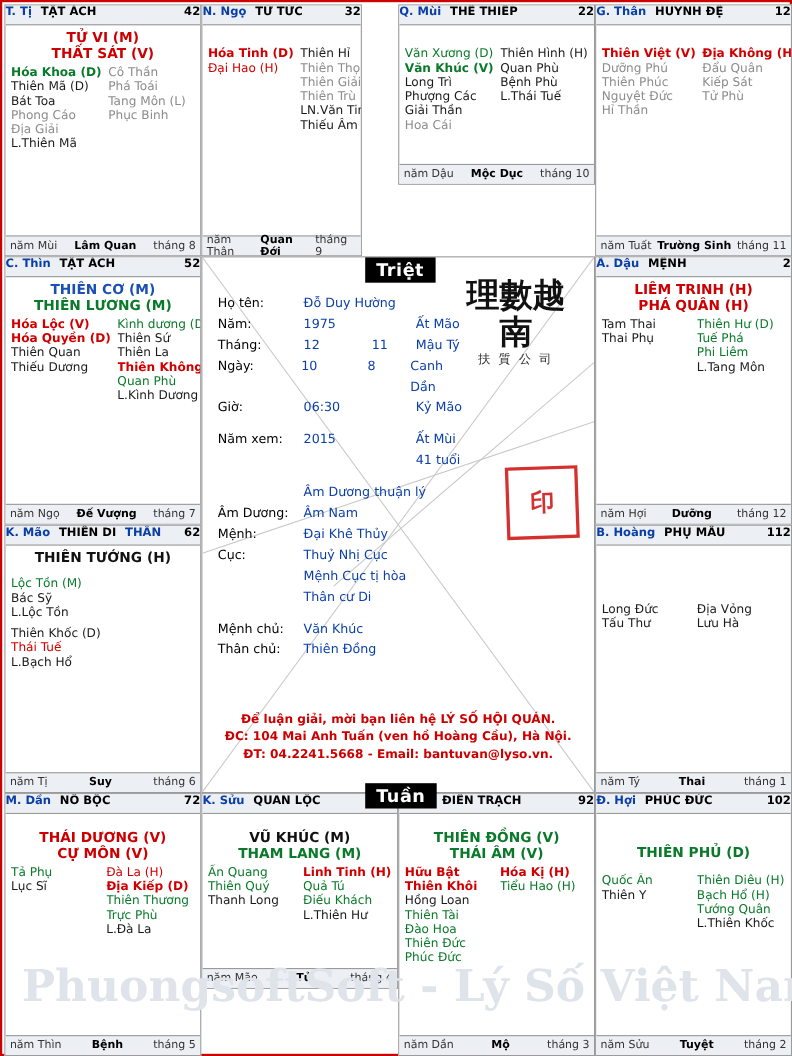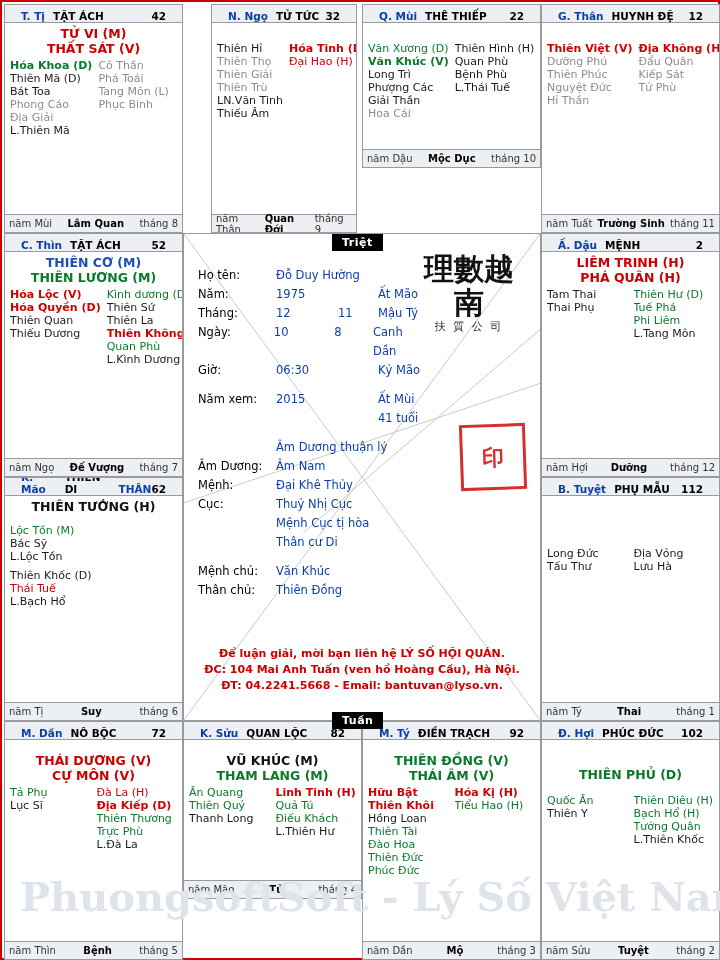--- a/index.html
+++ b/index.html
@@ -22,22 +22,22 @@
   .cell {
     position:absolute;
     border:1px solid #9a9a9a;
     background:#ffffff;
     overflow:hidden;
   }
   .cell-head {
     position:absolute; top:0; left:0; right:0; height:18px;
     border-bottom:1px solid #9a9a9a;
     background:#eceff3;
-    display:flex; align-items:flex-end;
-    padding:0 16px;
+    display:flex; align-items:flex-start;
+    padding:0 0;
     font-size:10.5px;
     font-weight:bold;
   }
   .chi { color:#0b3fa8; }
   .cung { color:#000; margin-left:8px; }
   .num { margin-left:auto; color:#000; }
   .cell-foot {
     position:absolute; bottom:0; left:0; right:0; height:18px;
     border-top:1px solid #9a9a9a;
     background:#eceff3;
@@ -88,21 +88,21 @@
     display:flex; align-items:center; justify-content:center;
     font-size:22px; font-weight:bold; line-height:22px;
     transform:rotate(-2deg);
     opacity:.92;
   }
   .contact {
     position:absolute; left:0; right:0; bottom:26px;
     text-align:center; color:#cc0000; font-size:11px; line-height:16px; font-weight:bold;
   }
   .tag {
-    position:absolute; background:#000; color:#fff; font-size:11px; font-weight:bold;
+    position:absolute; background:#000; color:#fff; font-size:16px; font-weight:bold;
     padding:2px 10px; letter-spacing:.5px;
   }
   .watermark {
     position:absolute; left:18px; bottom:38px; width:684px;
     font-size:40px; color:#dfe3ea; font-weight:bold;
     font-family:"DejaVu Serif", serif;
     white-space:nowrap; pointer-events:none;
   }
 </style>
 </head>
@@ -136,40 +136,40 @@
         </div>
       </div>
     </div>
     <div class="cell-foot">
       <span class="foot-l">năm Mùi</span>
       <span class="foot-c">Lâm Quan</span>
       <span class="foot-r">tháng 8</span>
     </div>
   </div>
 
-  <div class="cell" style="left:181px; top:2px;  width:146px; height:229px;margin-left:28px;">
+  <div class="cell" style="left:181px; top:2px;  width:146px; height:229px;">
     <div class="cell-head">
       <span class="chi">N. Ngọ</span>
       <span class="cung">TỬ TỨC</span>
       <span class="num">32</span>
     </div>
     <div class="body">
       <div class="cols" style="margin-top:16px;">
+        <div class="col">
+          <div class="red b">Hóa Tinh (D)</div>
+          <div class="red">Đại Hao (H)</div>
+        </div>
         <div class="col">
           <div class="blk">Thiên Hỉ</div>
           <div class="gry">Thiên Thọ</div>
           <div class="gry">Thiên Giải</div>
           <div class="gry">Thiên Trù</div>
           <div class="blk">LN.Văn Tinh</div>
           <div class="blk">Thiếu Âm</div>
         </div>
-        <div class="col">
-          <div class="red b">Hóa Tinh (D)</div>
-          <div class="red">Đại Hao (H)</div>
-        </div>
       </div>
     </div>
     <div class="cell-foot">
       <span class="foot-l">năm Thân</span>
       <span class="foot-c">Quan Đới</span>
       <span class="foot-r">tháng 9</span>
     </div>
   </div>
 
   <div class="cell" style="left:360px; top:2px;  width:179px; height:164px;">
@@ -319,21 +319,21 @@
     </div>
     <div class="cell-foot">
       <span class="foot-l">năm Hợi</span>
       <span class="foot-c">Dưỡng</span>
       <span class="foot-r">tháng 12</span>
     </div>
   </div>
 
   <div class="cell" style="left:539px; top:475px; width:179px; height:244px;">
     <div class="cell-head">
-      <span class="chi">B. Tuyệt</span>
+      <span class="chi">B. Hoàng</span>
       <span class="cung">PHỤ MẪU</span>
       <span class="num">112</span>
     </div>
     <div class="body">
       <div class="cols" style="margin-top:48px;">
         <div class="col">
           <div class="blk">Long Đức</div>
           <div class="blk">Tấu Thư</div>
         </div>
         <div class="col">

